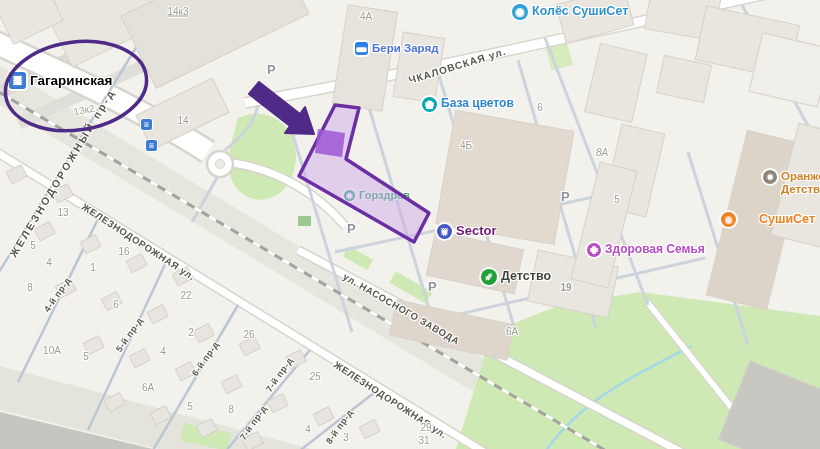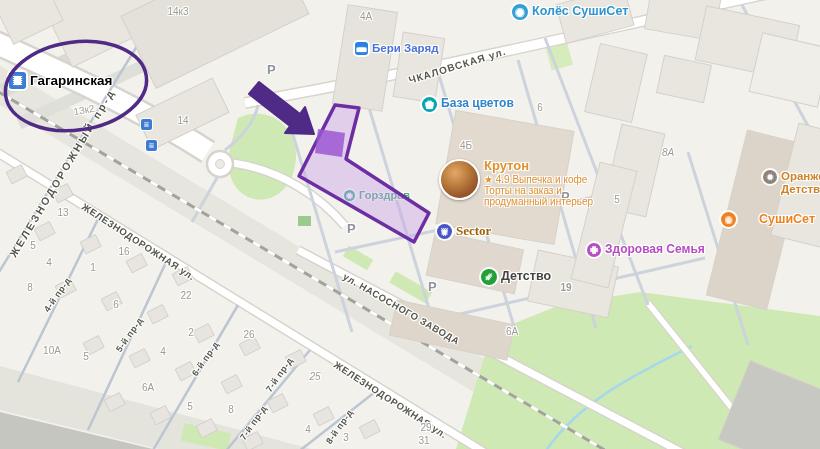--- a/index.html
+++ b/index.html
@@ -157,26 +157,26 @@
       <div class="slabel halo" style="left: 335px; top: 358px; font-size: 9.5px; letter-spacing: 0.6px; transform: rotate(33deg);">ЖЕЛЕЗНОДОРОЖНАЯ ул.</div>
       <div class="slabel halo" style="left: 344px; top: 270px; font-size: 9.5px; letter-spacing: 0.6px; transform: rotate(30deg);">ул. НАСОСНОГО ЗАВОДА</div>
       <div class="slabel halo" style="left: 12px; top: 250px; font-size: 10.5px; letter-spacing: 2.5px; transform: rotate(-59deg);">ЖЕЛЕЗНОДОРОЖНЫЙ пр-д</div>
       <div class="slabel halo" style="left: 46px; top: 306px; font-size: 9px; letter-spacing: 0.5px; transform: rotate(-55deg);">4-й пр-д</div>
       <div class="slabel halo" style="left: 118px; top: 346px; font-size: 9px; letter-spacing: 0.5px; transform: rotate(-55deg);">5-й пр-д</div>
       <div class="slabel halo" style="left: 194px; top: 370px; font-size: 9px; letter-spacing: 0.5px; transform: rotate(-55deg);">6-й пр-д</div>
       <div class="slabel halo" style="left: 268px; top: 386px; font-size: 9px; letter-spacing: 0.5px; transform: rotate(-55deg);">7-й пр-д</div>
       <div class="slabel halo" style="left: 242px; top: 434px; font-size: 9px; letter-spacing: 0.5px; transform: rotate(-55deg);">7-й пр-д</div>
       <div class="slabel halo" style="left: 328px; top: 438px; font-size: 9px; letter-spacing: 0.5px; transform: rotate(-55deg);">8-й пр-д</div>
       <div class="hnum halo" style="left: 84px; top: 110px; transform: translate(-50%, -50%) rotate(-10deg);">13к2</div>
-      <div class="hnum halo" style="left: 178px; top: 11px;">14к3</div>
+      <div class="hnum halo" style="left: 178px; top: 11px; text-decoration: underline;">14к3</div>
       <div class="hnum halo" style="left: 183px; top: 120px;">14</div>
       <div class="hnum halo" style="left: 366px; top: 16px;">4А</div>
       <div class="hnum halo" style="left: 466px; top: 145px;">4Б</div>
       <div class="hnum halo" style="left: 540px; top: 107px;">6</div>
-      <div class="hnum halo" style="left: 668px; top: 152px; font-style: italic;">8А</div>
+      <div class="hnum halo" style="left: 602px; top: 152px; font-style: italic;">8А</div>
       <div class="hnum halo" style="left: 617px; top: 199px;">5</div>
       <div class="hnum halo" style="left: 566px; top: 287px; font-weight: bold;">19</div>
       <div class="hnum halo" style="left: 512px; top: 331px;">6А</div>
       <div class="hnum halo" style="left: 63px; top: 212px;">13</div>
       <div class="hnum halo" style="left: 33px; top: 245px;">5</div>
       <div class="hnum halo" style="left: 49px; top: 262px;">4</div>
       <div class="hnum halo" style="left: 30px; top: 287px;">8</div>
       <div class="hnum halo" style="left: 124px; top: 251px;">16</div>
       <div class="hnum halo" style="left: 93px; top: 267px;">1</div>
       <div class="hnum halo" style="left: 186px; top: 295px;">22</div>
@@ -215,39 +215,30 @@
         <span class="poi-text">
           <span class="halo poi-title" style="color: rgb(74, 114, 216); font-size: 11.5px; text-align: right;">Бери Заряд</span>
         </span>
       </div>
       <div class="poi halo" style="left: 422px; top: 97px;">
         <span class="poi-icon" style="width: 15px; height: 15px; background: rgb(0, 166, 174); font-size: 9px;">✿</span>
         <span class="poi-text">
           <span class="halo poi-title" style="color: rgb(47, 134, 204); font-size: 12px;">База цветов</span>
         </span>
       </div>
-      <div class="poi halo" style="left: 439px; top: 159px;">
-        <span class="kr-photo" style="width: 37px; height: 37px;"></span>
-        <span class="poi-text">
-          <span class="halo poi-title" style="color: rgb(224, 145, 47); font-size: 13px;">Крутон</span>
-          <span class="halo " style="color: rgb(224, 145, 47); font-size: 10px;">★ 4.9 Выпечка и кофе</span>
-          <span class="halo " style="color: rgb(224, 145, 47); font-size: 10px;">Торты на заказ и</span>
-          <span class="halo " style="color: rgb(224, 145, 47); font-size: 10px;">продуманный интерьер</span>
-        </span>
-      </div>
       <div class="poi halo" style="left: 344px; top: 189px; align-items: flex-end;">
         <span class="poi-icon" style="width: 11px; height: 11px; background: rgb(47, 174, 132); font-size: 6px;">✚</span>
         <span class="poi-text">
           <span class="halo poi-title" style="color: rgb(67, 173, 110); font-size: 11px;">Горздрав</span>
         </span>
       </div>
       <div class="poi halo" style="left: 437px; top: 224px;">
         <span class="poi-icon" style="width: 15px; height: 15px; background: rgb(72, 84, 198); font-size: 9px;">¥</span>
         <span class="poi-text">
-          <span class="halo poi-title" style="color: #a16207; font-size: 13px; font-family: Liberation Serif, serif;">Sector</span>
+          <span class="halo poi-title" style="color: #701a75; font-size: 13px;">Sector</span>
         </span>
       </div>
       <div class="poi halo" style="left: 481px; top: 269px;">
         <span class="poi-icon" style="width: 16px; height: 16px; background: rgb(33, 160, 56); font-size: 9px;">✓</span>
         <span class="poi-text">
           <span class="halo poi-title" style="color: rgb(68, 68, 63); font-size: 12.5px;">Детство</span>
         </span>
       </div>
       <div class="poi halo" style="left: 587px; top: 243px;">
         <span class="poi-icon" style="width: 14px; height: 14px; background: rgb(182, 76, 194); font-size: 8px;">✚</span>

